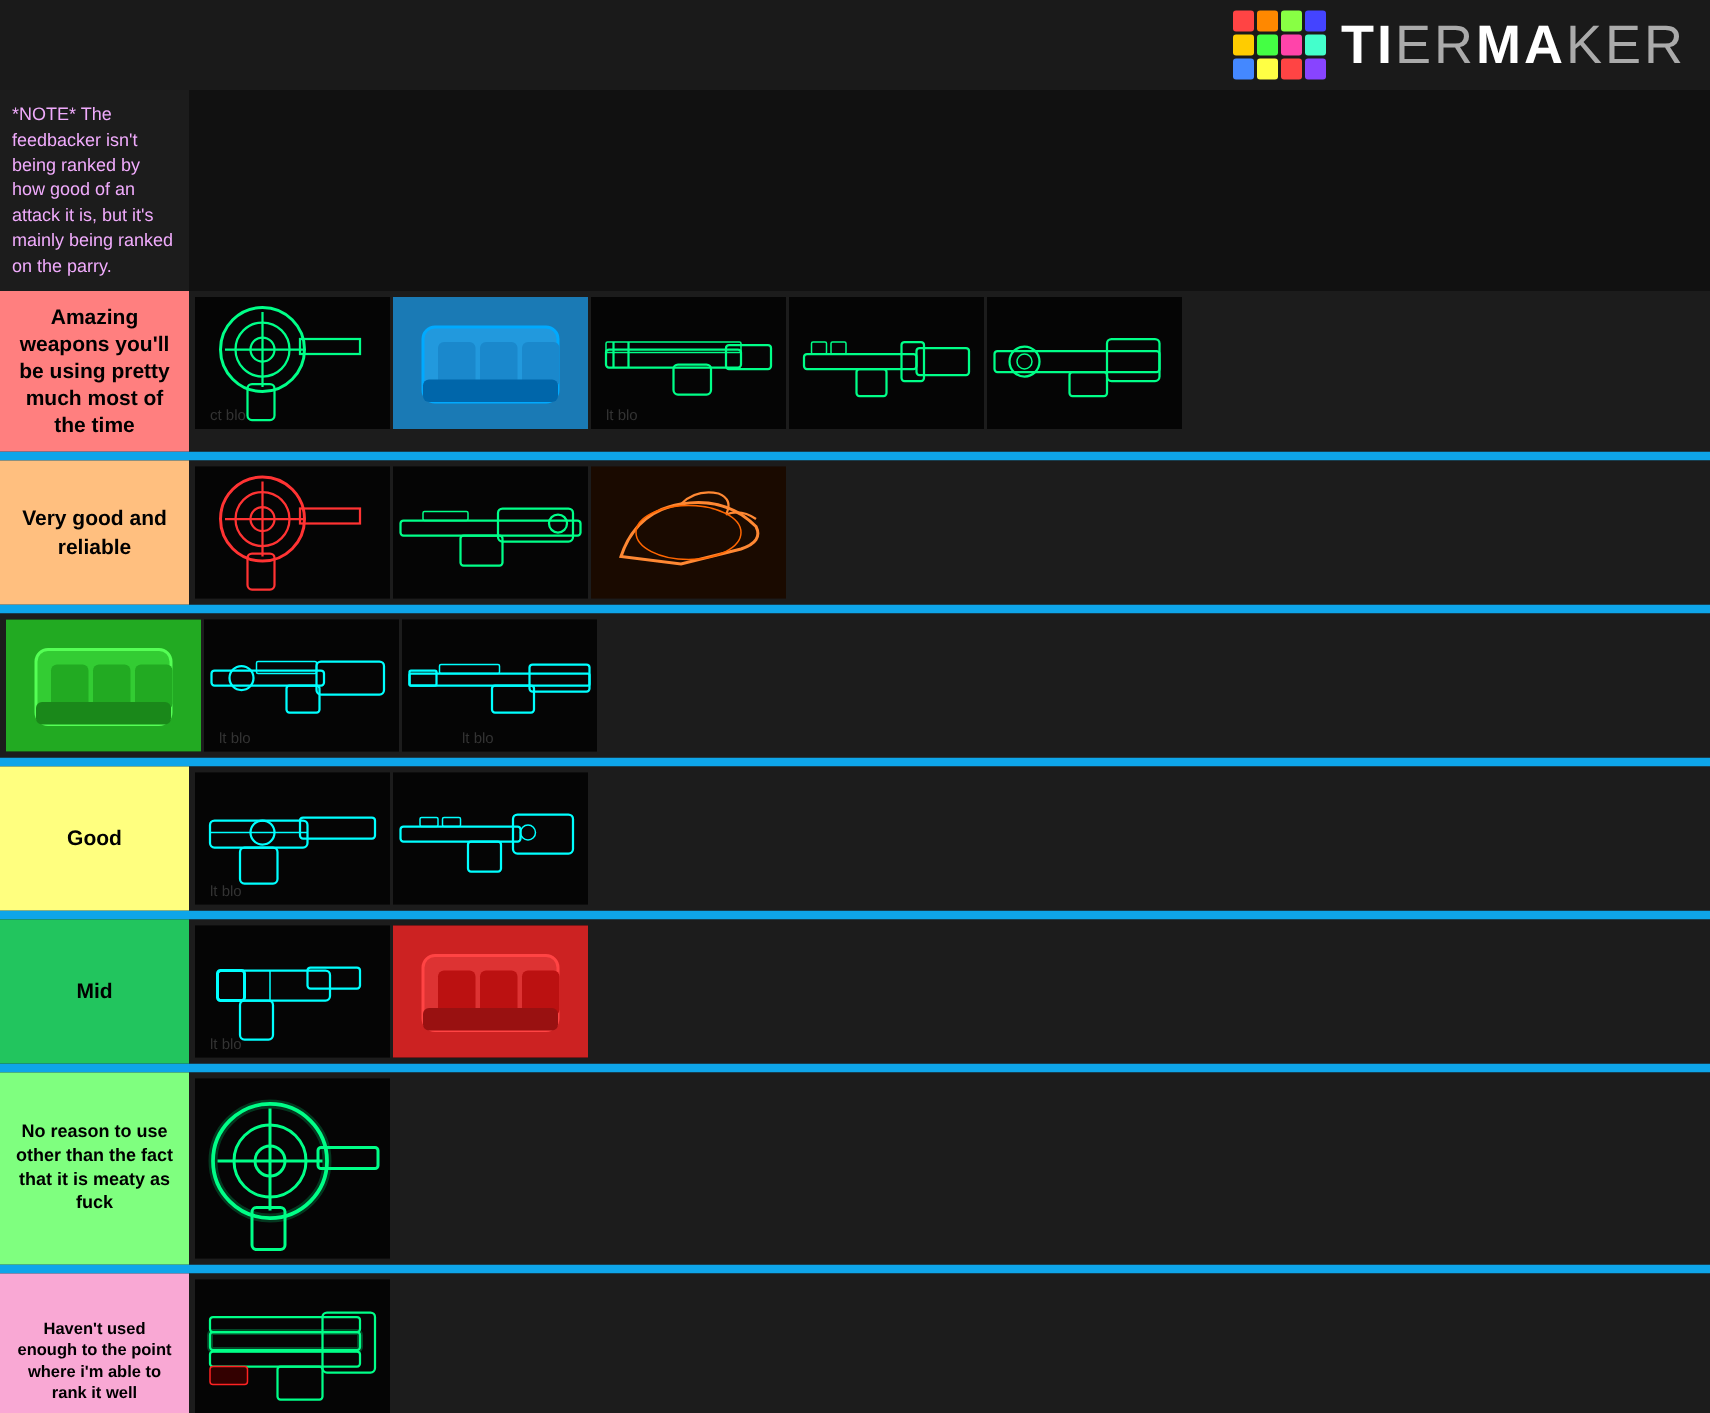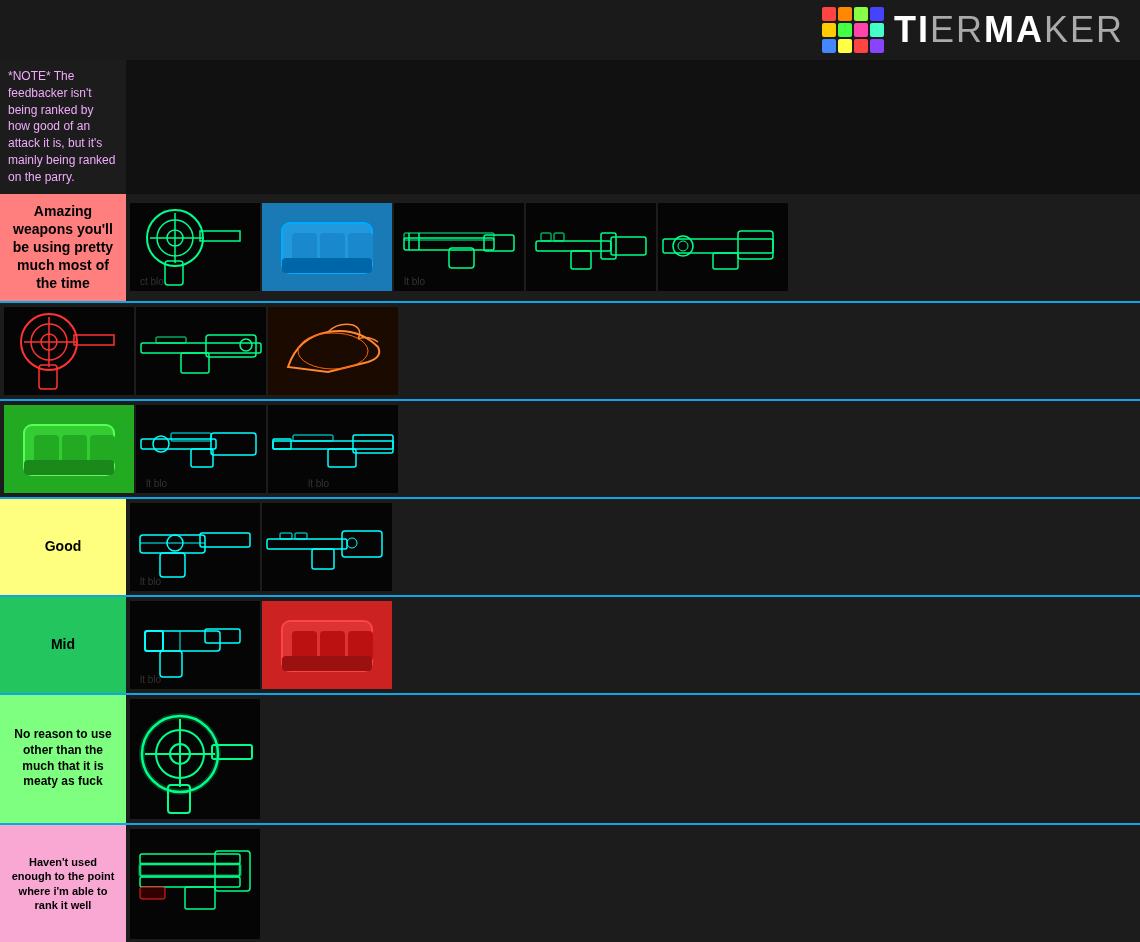--- a/index.html
+++ b/index.html
@@ -43,42 +43,41 @@
       font-size: 36px;
       font-weight: bold;
       color: #fff;
       letter-spacing: 2px;
       text-transform: uppercase;
     }
 
     .tier-row {
       display: flex;
       min-height: 96px;
-      border-bottom: 2px solid #0ea5e9;
+      border-bottom: 6px solid #0ea5e9;
     }
 
     .tier-label {
       width: 126px;
       min-width: 126px;
       display: flex;
       align-items: center;
       justify-content: center;
       text-align: center;
       padding: 8px;
       font-size: 14px;
       font-weight: bold;
       color: #000;
       line-height: 1.3;
     }
 
     .tier-items {
       flex: 1;
       display: flex;
       flex-wrap: wrap;
-      align-items: center;
       background: #1c1c1c;
       padding: 4px;
       gap: 2px;
     }
 
     .tier-item {
       width: 130px;
       height: 88px;
       overflow: hidden;
       position: relative;
@@ -224,20 +223,21 @@
           <circle cx="25" cy="43" r="10" fill="none" stroke="#00ff88" stroke-width="1.5"></circle>
           <circle cx="25" cy="43" r="5" fill="none" stroke="#00ff88" stroke-width="1"></circle>
           <rect x="80" y="28" width="35" height="28" rx="3" fill="none" stroke="#00ff88" stroke-width="1.5"></rect>
           <rect x="55" y="50" width="25" height="16" rx="2" fill="none" stroke="#00ff88" stroke-width="1.5"></rect>
         </svg>
       </div>
     </div>
   </div>
 
   <div class="tier-row">
+    <div class="tier-label tier-a-label">Very good and reliable</div>
     <div class="tier-items">
 
       <div class="tier-item bg-dark">
         <svg viewBox="0 0 130 88" xmlns="http://www.w3.org/2000/svg" style="width:130px;height:88px;">
           <rect width="130" height="88" fill="#050505"></rect>
           <ellipse cx="45" cy="35" rx="28" ry="28" fill="none" stroke="#ff3333" stroke-width="2"></ellipse>
           <circle cx="45" cy="35" r="18" fill="none" stroke="#ff3333" stroke-width="1.5"></circle>
           <circle cx="45" cy="35" r="8" fill="none" stroke="#ff3333" stroke-width="1.5"></circle>
           <line x1="20" y1="35" x2="73" y2="35" stroke="#ff3333" stroke-width="1.5"></line>
           <line x1="45" y1="10" x2="45" y2="60" stroke="#ff3333" stroke-width="1.5"></line>
@@ -363,21 +363,21 @@
           <rect x="30" y="30" width="25" height="30" rx="4" fill="#bb1111"></rect>
           <rect x="58" y="30" width="25" height="30" rx="4" fill="#bb1111"></rect>
           <rect x="86" y="30" width="25" height="30" rx="4" fill="#bb1111"></rect>
           <rect x="20" y="55" width="90" height="15" rx="4" fill="#991111"></rect>
         </svg>
       </div>
     </div>
   </div>
 
   <div class="tier-row" style="min-height:130px;">
-    <div class="tier-label tier-e-label" style="font-size:12px;">No reason to use other than the much that it is meaty as fuck</div>
+    <div class="tier-label tier-e-label" style="font-size:12px;">No reason to use other than the fact that it is meaty as fuck</div>
     <div class="tier-items">
 
       <div class="tier-item bg-dark" style="width:130px;height:120px;">
         <svg viewBox="0 0 130 120" xmlns="http://www.w3.org/2000/svg" style="width:130px;height:120px;">
           <rect width="130" height="120" fill="#050505"></rect>
           <ellipse cx="50" cy="55" rx="38" ry="38" fill="none" stroke="#00ff88" stroke-width="2.5"></ellipse>
           <circle cx="50" cy="55" r="24" fill="none" stroke="#00ff88" stroke-width="2"></circle>
           <circle cx="50" cy="55" r="10" fill="none" stroke="#00ff88" stroke-width="2"></circle>
           <line x1="15" y1="55" x2="85" y2="55" stroke="#00ff88" stroke-width="2"></line>
           <line x1="50" y1="20" x2="50" y2="88" stroke="#00ff88" stroke-width="2"></line>

